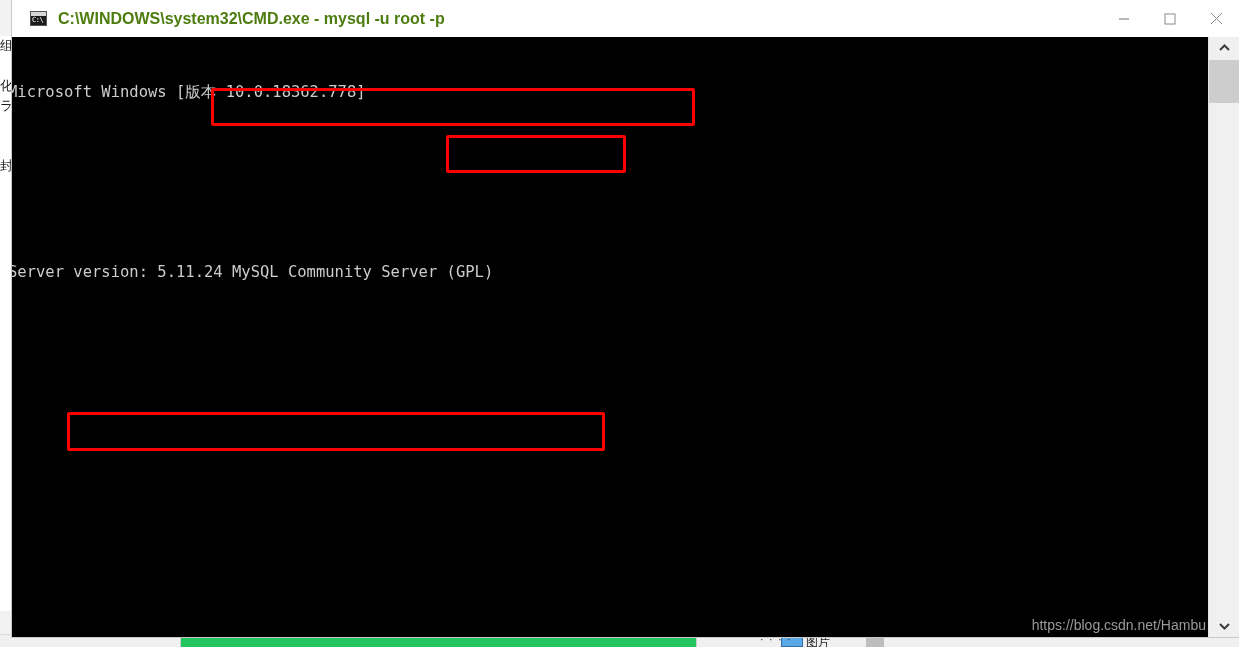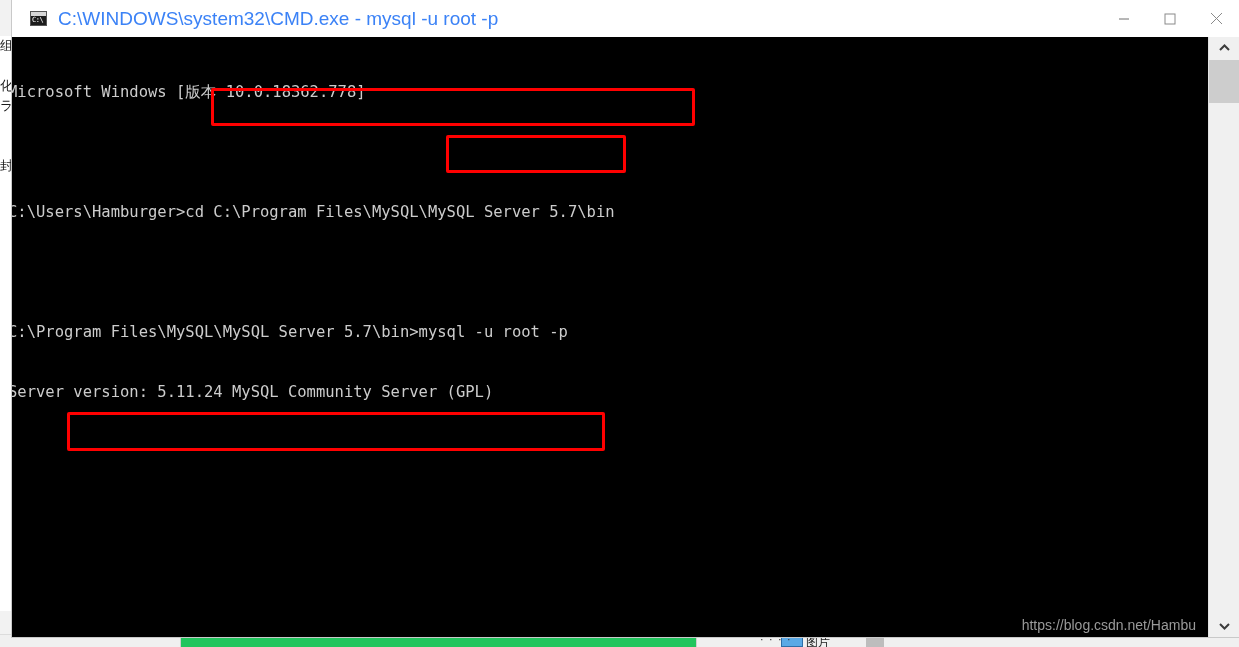--- a/index.html
+++ b/index.html
@@ -124,23 +124,24 @@
     left: 1px; top: 4px;
     font-family: "DejaVu Sans Mono", monospace;
     font-size: 7px;
     line-height: 9px;
     color: #ffffff;
     letter-spacing: -0.5px;
   }
   #title-text {
     margin-left: 11px;
     font-family: "Liberation Sans", sans-serif;
-    font-size: 19px;
-    color: #3b82f6;
-    white-space: nowrap;
+    font-size: 16px;
+    color: #4d7c0f;
+    white-space: nowrap;
+    font-weight: bold;
   }
   #win-controls {
     position: absolute;
     right: 0; top: 0;
     height: 37px;
     display: flex;
   }
   .win-btn {
     width: 46px; height: 37px;
     display: flex;
@@ -172,21 +173,21 @@
     font-family: "DejaVu Sans Mono", monospace;
     font-size: 15.5px;
     line-height: 20px;
     color: #cccccc;
     white-space: pre;
   }
   #term-text .line { height: 20px; }
 
   #watermark {
     position: absolute;
-    right: 12px;
+    right: 2px;
     bottom: 4px;
     font-family: "Liberation Sans", sans-serif;
     font-size: 14px;
     color: #9a9a9a;
     white-space: nowrap;
   }
 
   
   #scrollbar {
     width: 31px;
@@ -272,23 +273,21 @@
       </div>
     </div>
   </div>
 
   <div id="terminal-area">
 
     <div id="terminal">
       <div id="term-text">
         <div class="line">Microsoft Windows [版本 10.0.18362.778]</div>
         <div class="line"></div>
-        <div class="line">C:\Users\Hamburger&gt;cd C:\Program Files\MySQL\MySQL Server 5.7\bin</div>
         <div class="line"></div>
-        <div class="line">C:\Program Files\MySQL\MySQL Server 5.7\bin&gt;mysql -u root -p</div>
         <div class="line">Server version: 5.11.24 MySQL Community Server (GPL)</div>
         
         
         
         
         
         
         
         
         

